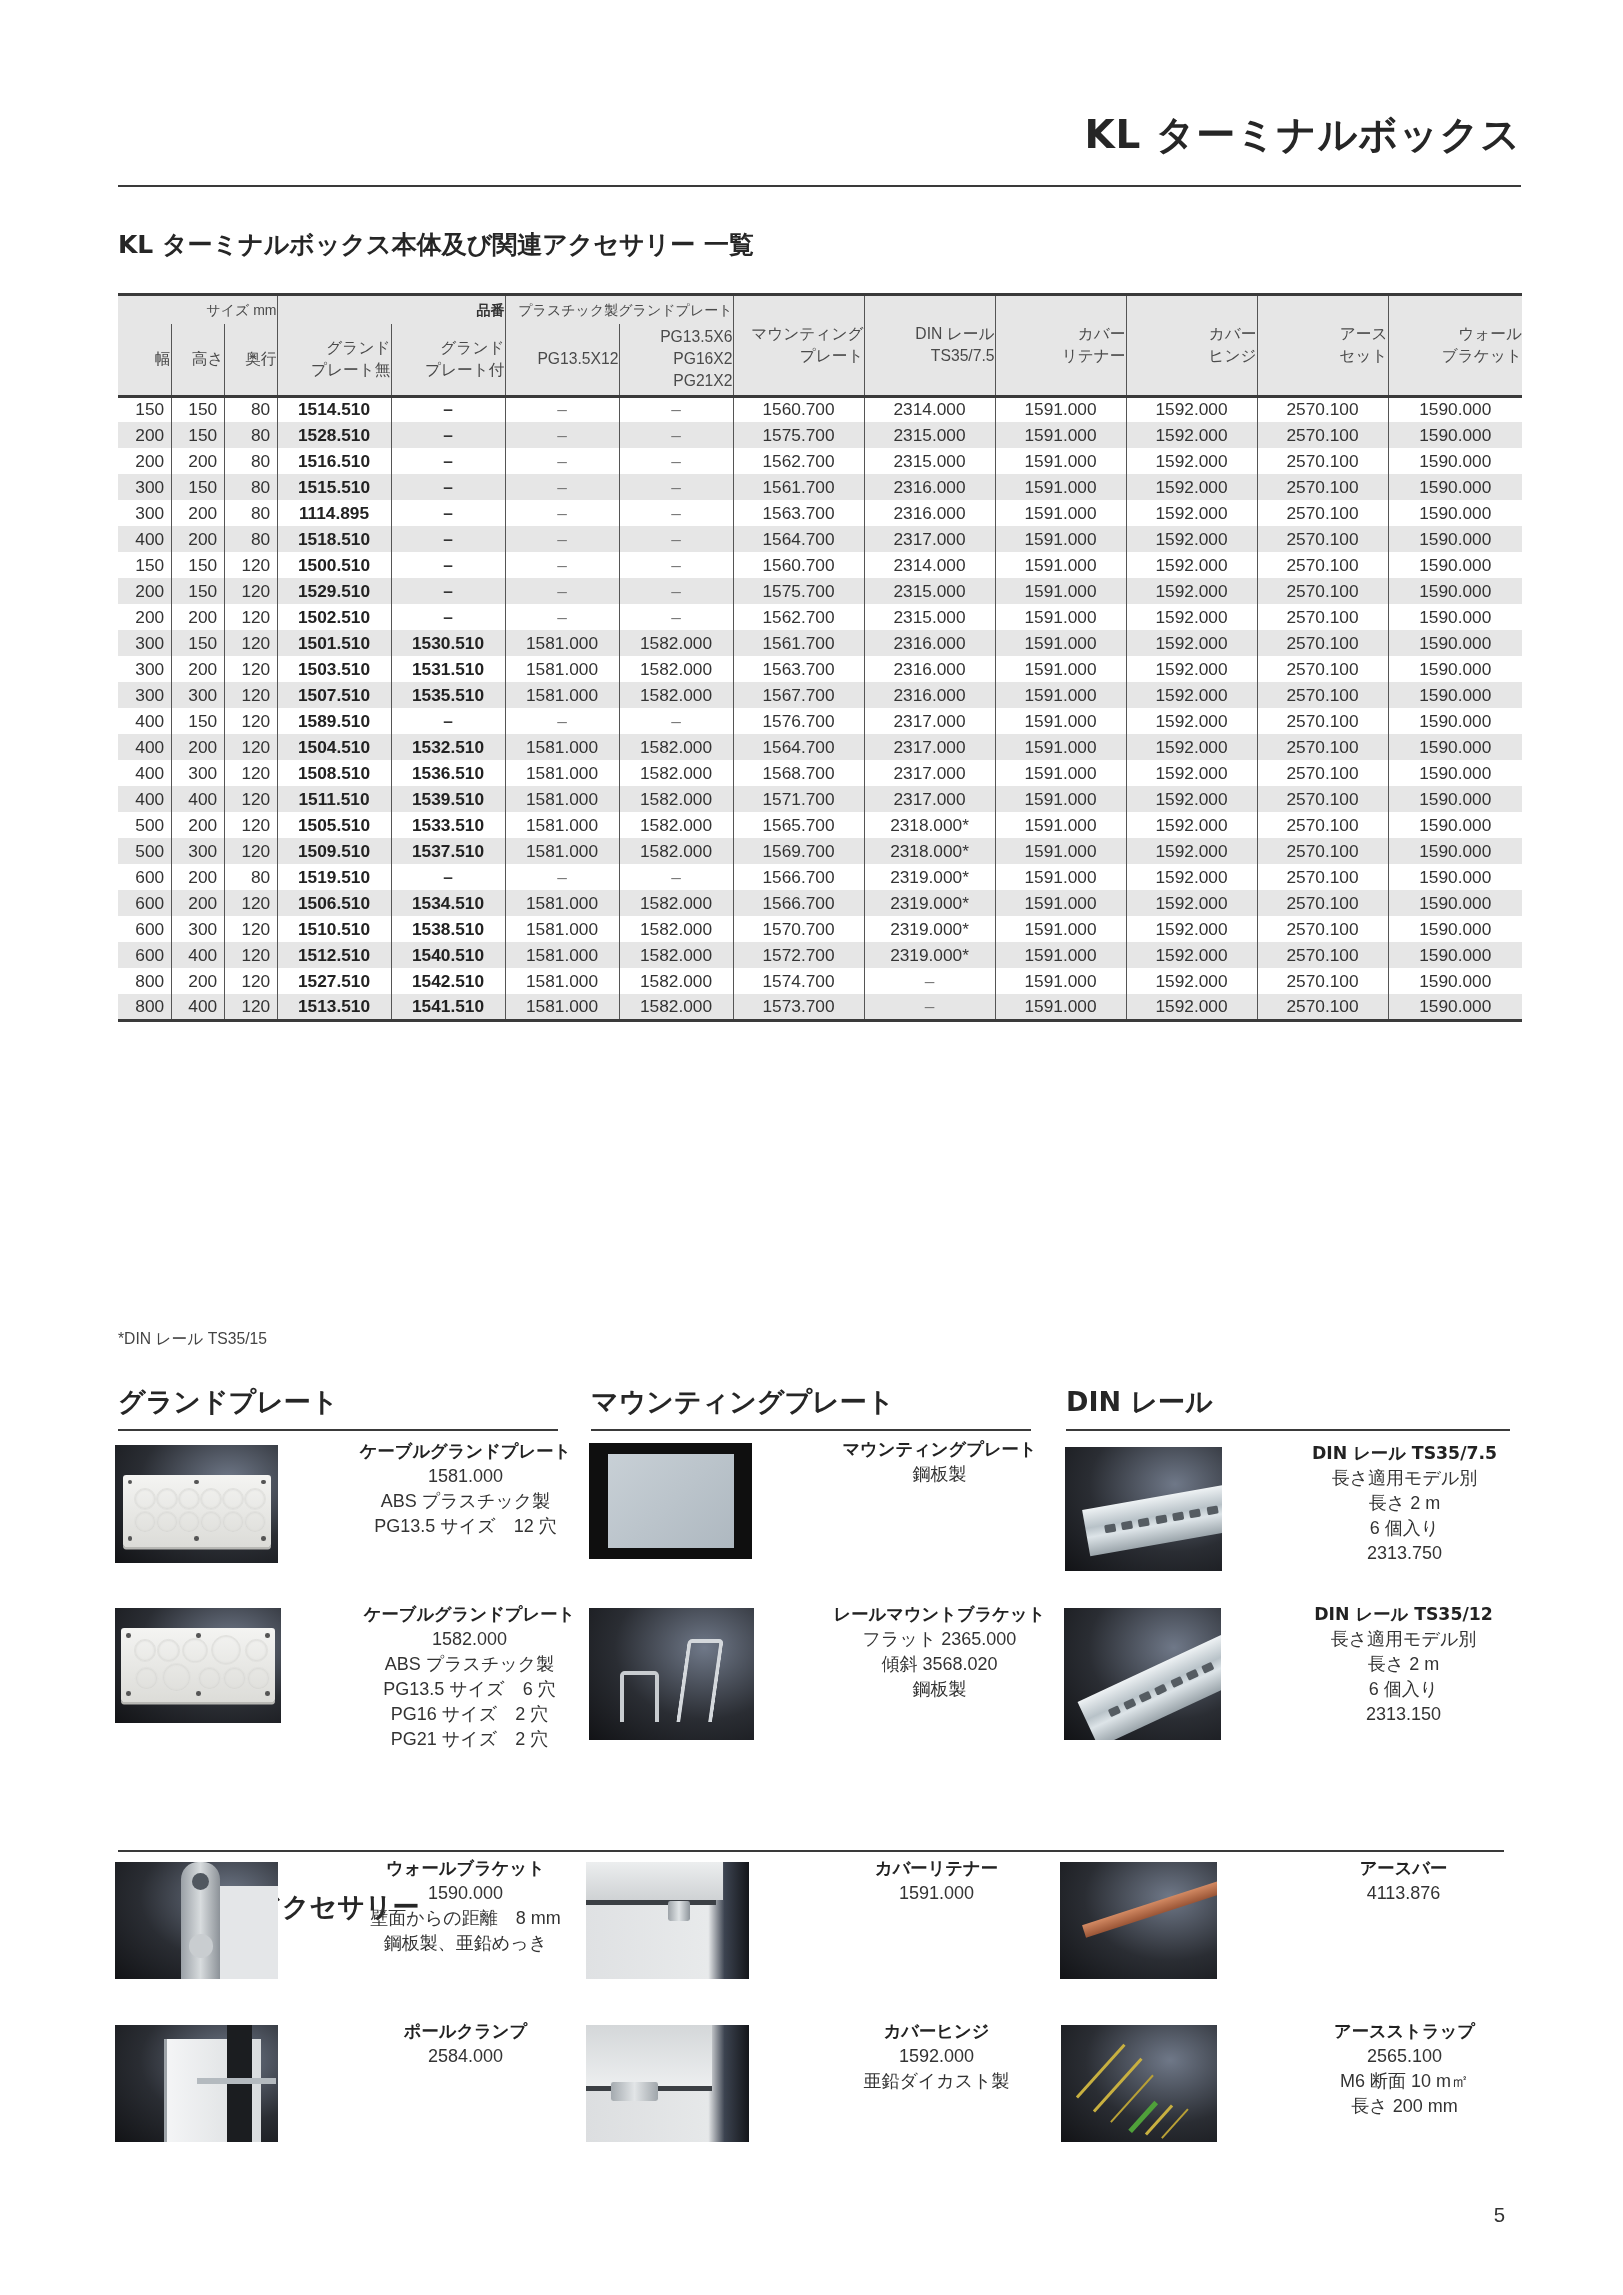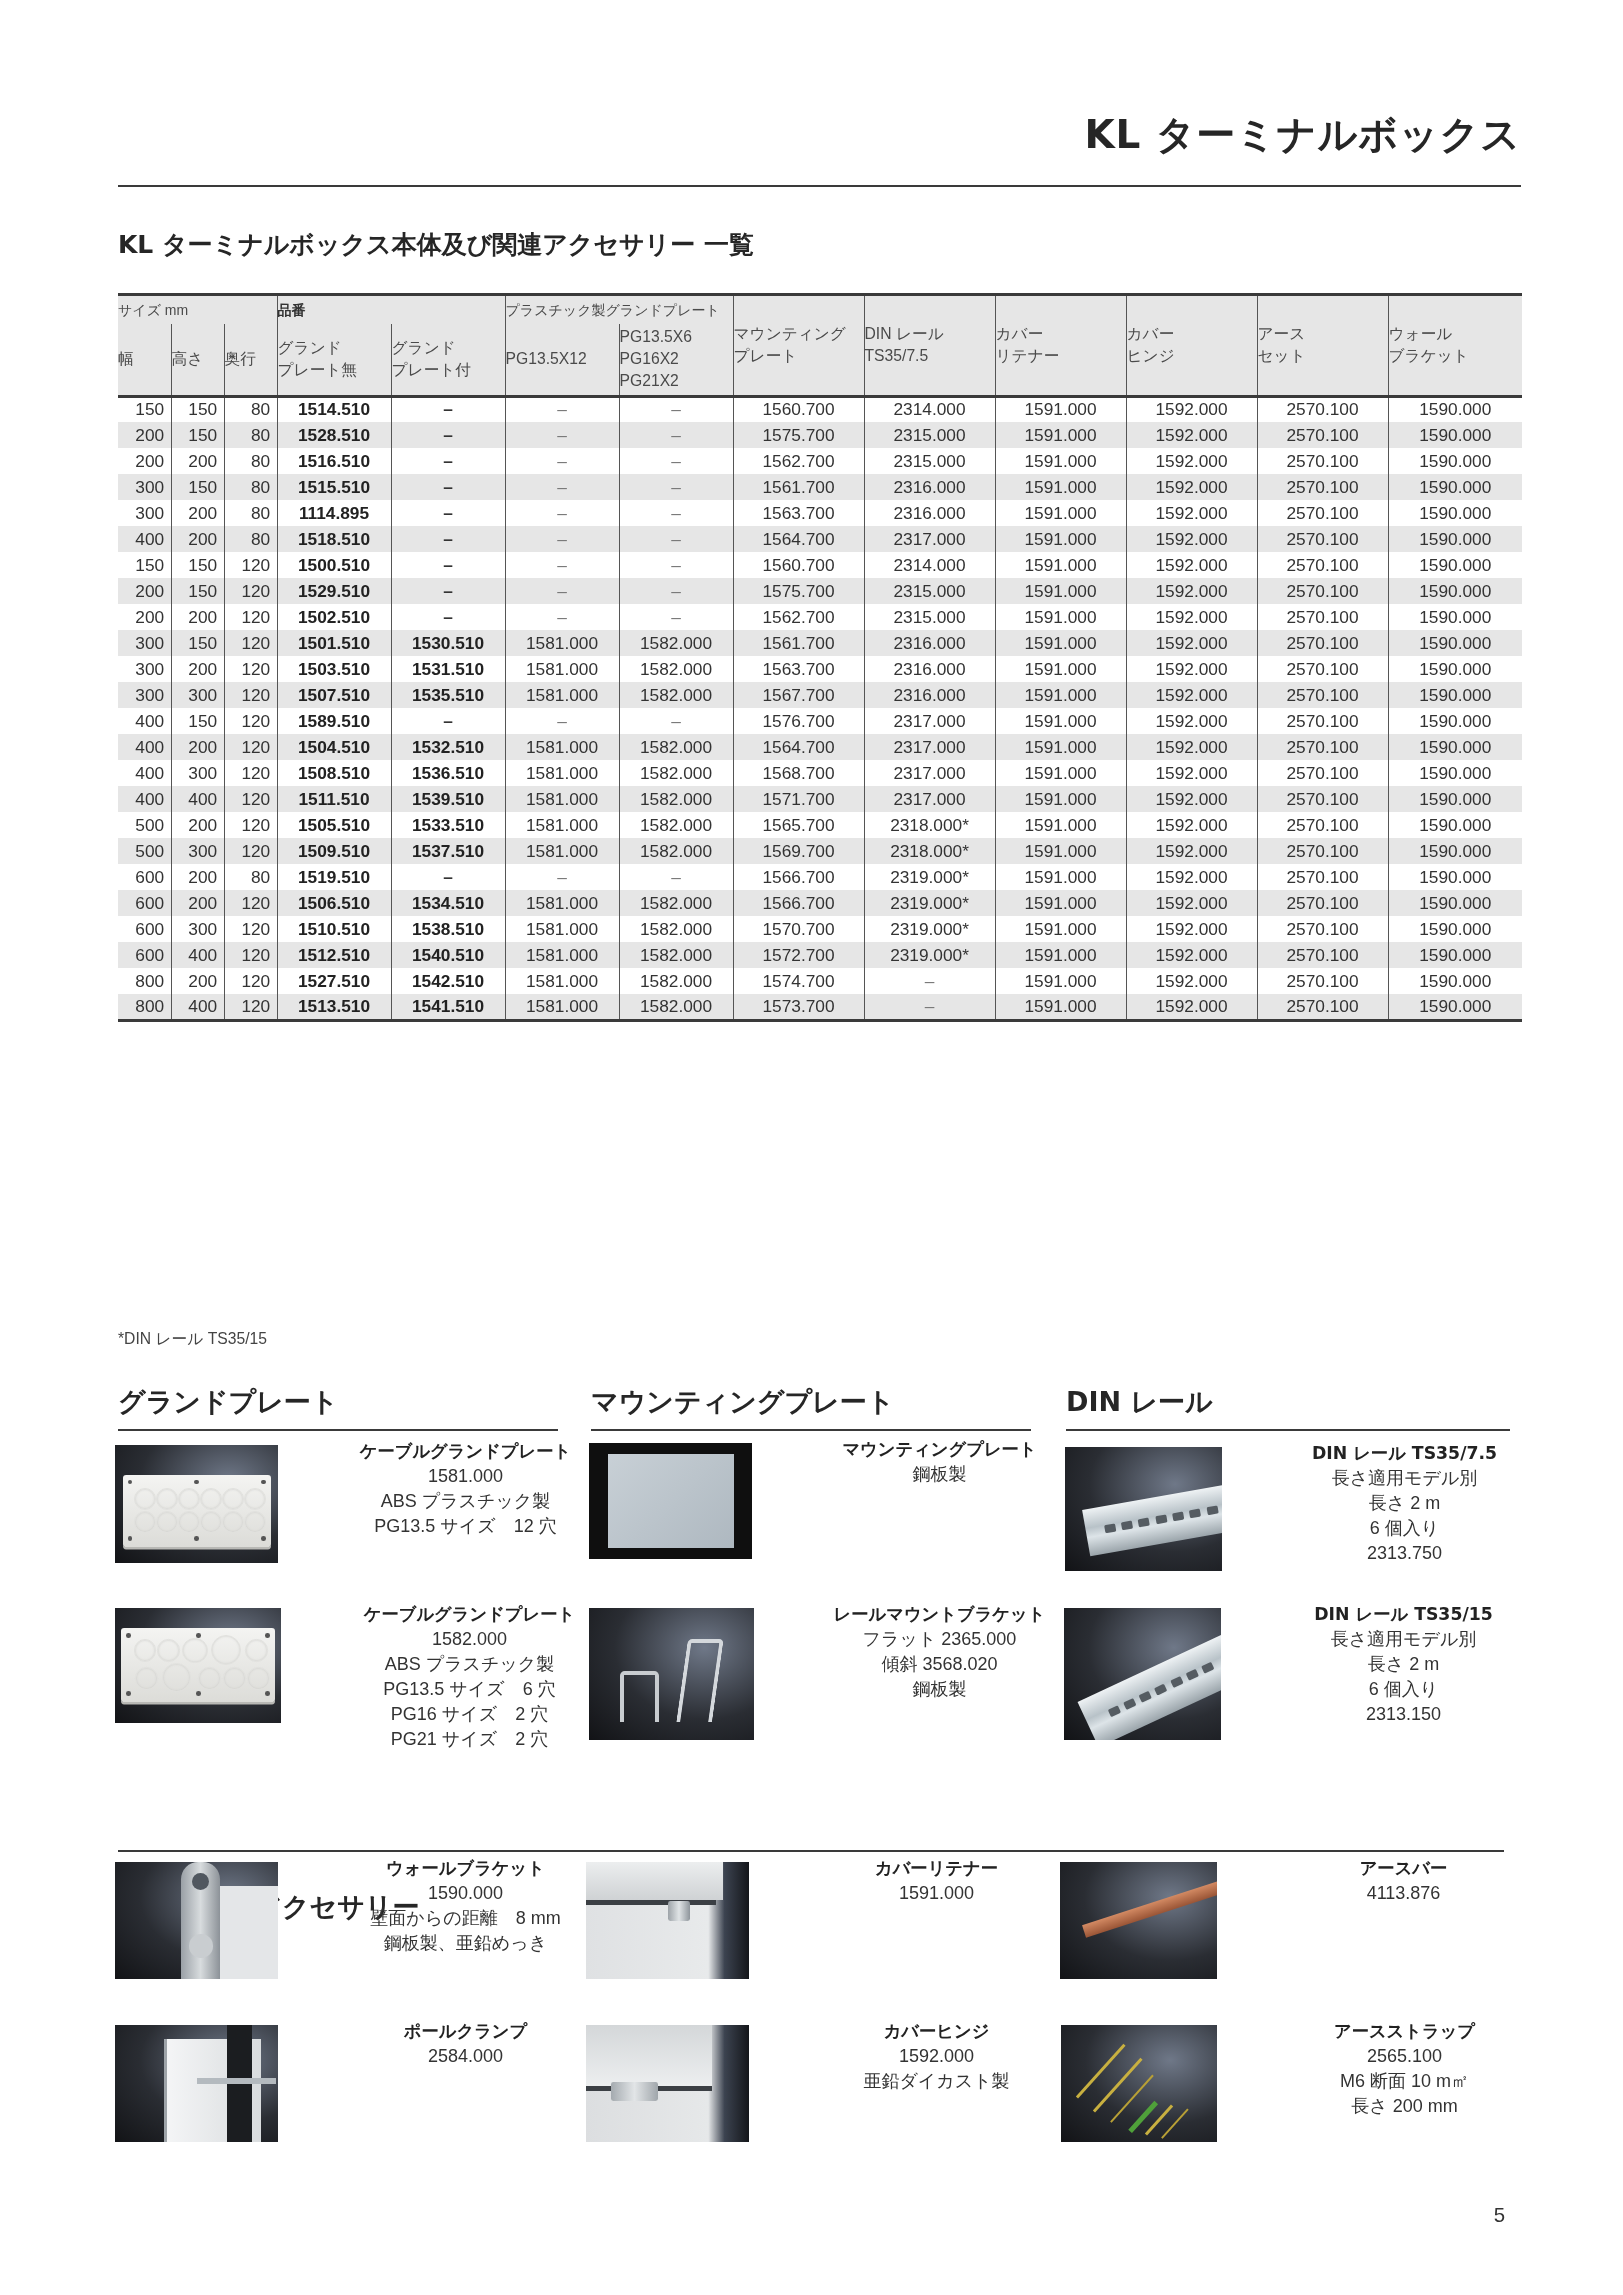--- a/index.html
+++ b/index.html
@@ -5,21 +5,21 @@
   html, body { margin: 0; padding: 0; background: #ffffff; }
   body { width: 1623px; height: 2295px; position: relative; font-family: "DejaVu Sans", "Liberation Sans", sans-serif; color: #2b2b2b; overflow: hidden; }
   .page-title { position: absolute; right: 102px; top: 108px; font-size: 39px; font-weight: bold; letter-spacing: 0.8px; color: #262626; }
   .title-rule { position: absolute; left: 118px; right: 102px; top: 185px; height: 2.4px; background: #3a3a3a; }
   .section-title { position: absolute; left: 118px; top: 228px; font-size: 25px; font-weight: bold; color: #262626; }
 
   .table-wrap { position: absolute; left: 118px; top: 293px; width: 1403px; }
   table { border-collapse: collapse; width: 100%; table-layout: fixed; font-family: "Liberation Sans", sans-serif; }
   thead tr { background: #e6e6e6; }
   thead { border-top: 3.1px solid #3a3a3a; border-bottom: 3.9px solid #3a3a3a; }
-  th { font-weight: normal; font-size: 15.7px; color: #4a4a4a; line-height: 22px; text-align: left; vertical-align: middle; border-left: 0.8px solid #555; padding: 0; margin-top: 10px; }
+  th { font-weight: normal; font-size: 15.7px; color: #4a4a4a; line-height: 22px; text-align: right; vertical-align: middle; border-left: 0.8px solid #555; padding: 0; margin-top: 10px; }
   th.first { border-left: none; }
   th.bold { font-weight: bold; color: #333; }
   th.small { font-size: 14px; height: 28px; }
   tbody tr { height: 26px; }
   tbody tr:nth-child(even) { background: #e6e6e6; }
   tbody { border-bottom: 3.9px solid #3a3a3a; }
   td { font-size: 17.3px; color: #333; text-align: center; border-left: 0.8px solid #555; padding: 0; white-space: nowrap; }
   td.first { border-left: none; }
   td.num { text-align: right; padding-right: 6.3px; }
   td.b { font-weight: bold; color: #222; }
@@ -582,21 +582,21 @@
       <div class="rail-slot" style="left:23.6px;top:20.4px"></div>
         <div class="rail-slot" style="left:41px;top:20.4px"></div>
         <div class="rail-slot" style="left:58px;top:20.4px"></div>
         <div class="rail-slot" style="left:75px;top:20.4px"></div>
         <div class="rail-slot" style="left:93px;top:20.4px"></div>
         <div class="rail-slot" style="left:110px;top:20.4px"></div>
         <div class="rail-slot" style="left:127px;top:20.4px"></div>
     </div>
   </div>
   <div class="text" style="left:210px;">
-    <div class="name">DIN レール TS35/15</div>
+    <div class="name">DIN レール TS35/12</div>
     <div class="line">長さ適用モデル別</div>
     <div class="line">長さ 2 m</div>
     <div class="line">6 個入り</div>
     <div class="line">2313.150</div>
   </div>
 </div>
 
 <div class="item" style="left:115px; top:1862px;">
   <div class="photo bg-dark" style="width:163px; height:117px;">
     <div style="position:absolute; left:102px; top:23.6px; width:63px; height:94px; background:#e4e6e8;"></div>

